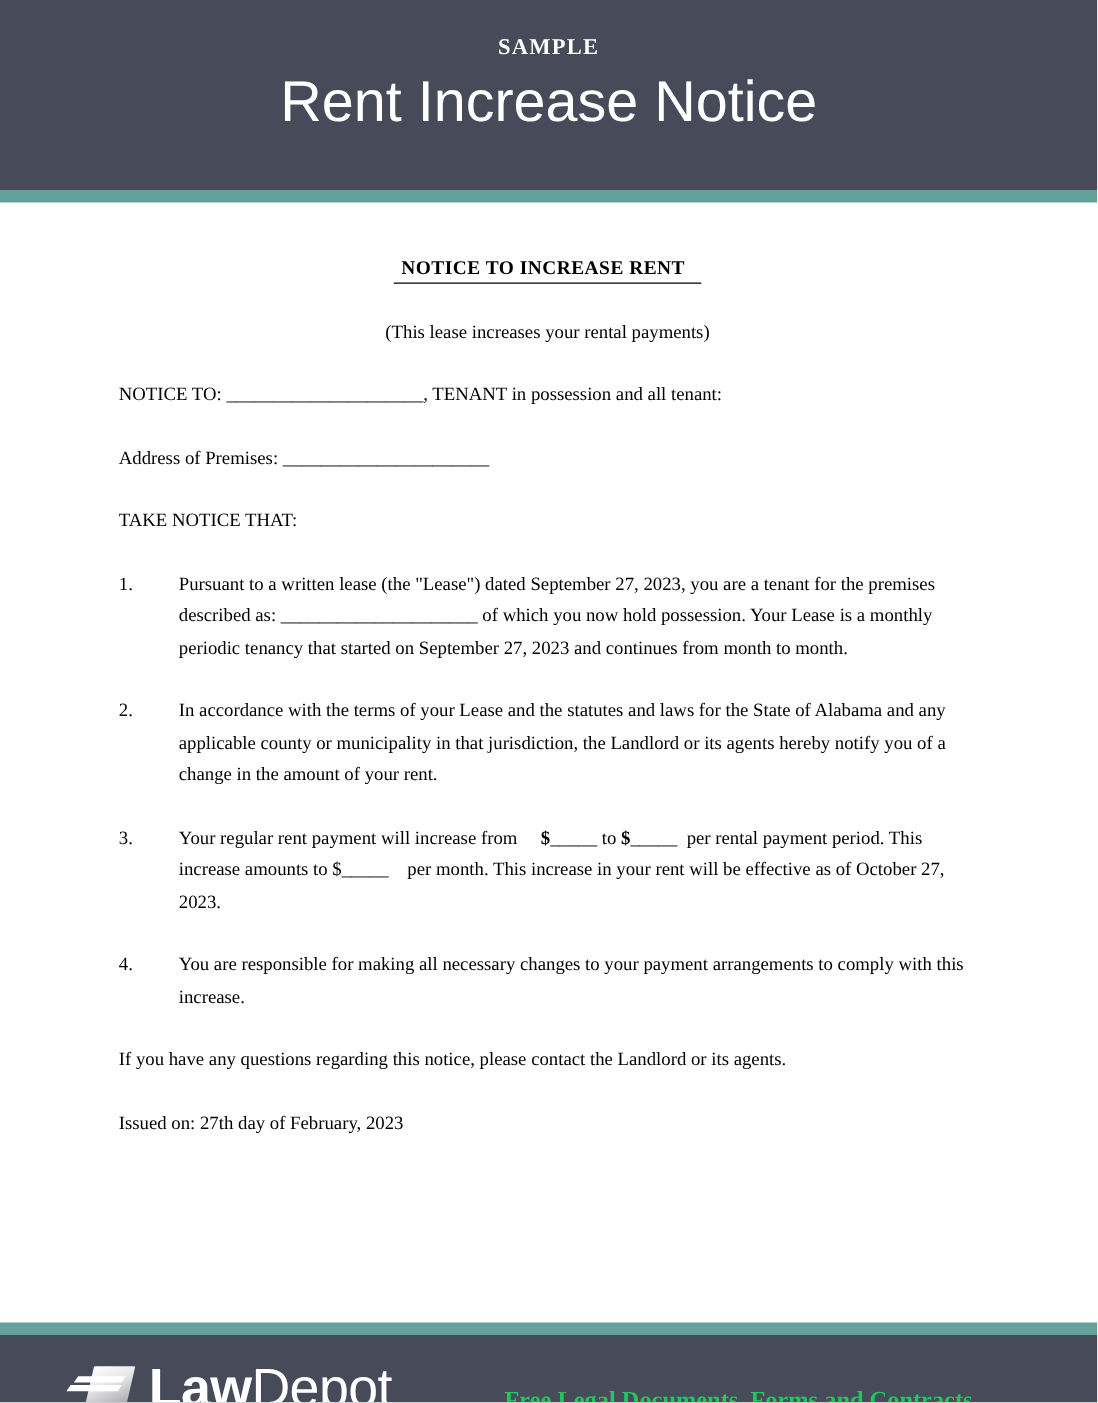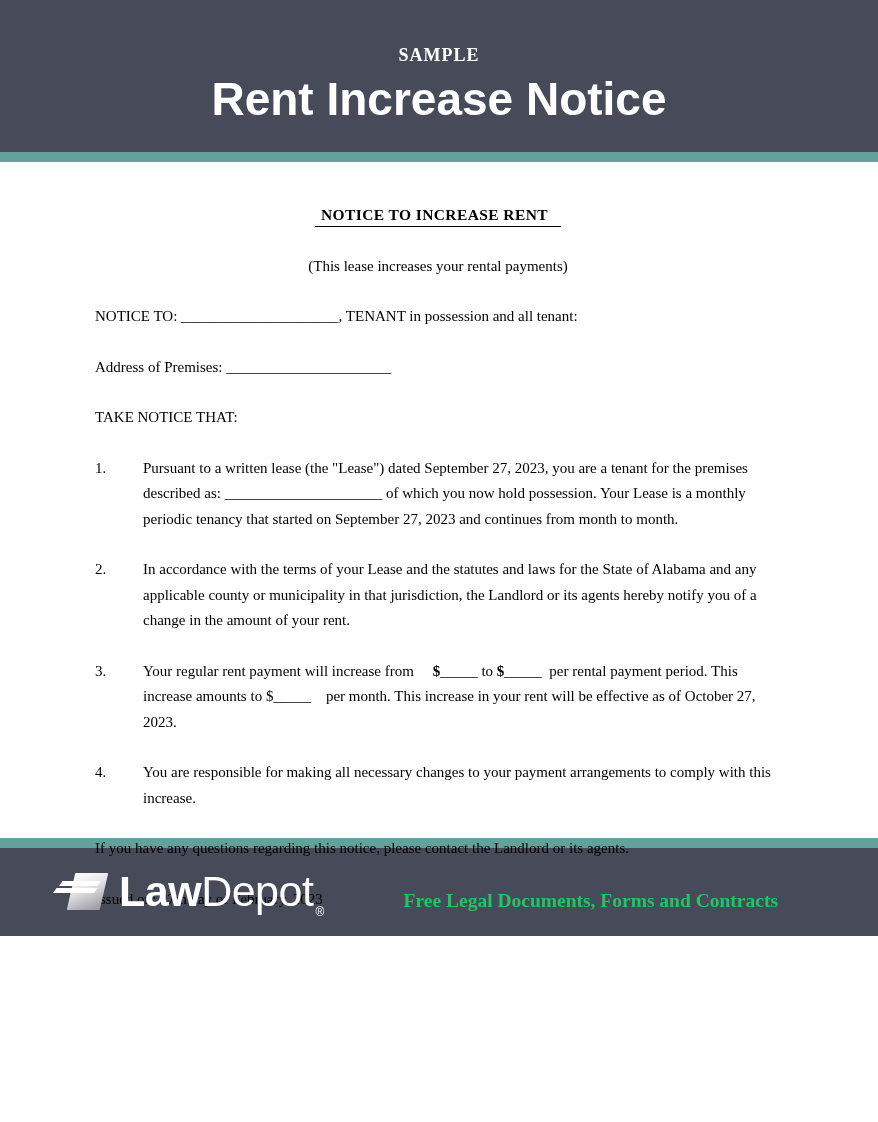--- a/index.html
+++ b/index.html
@@ -17,42 +17,42 @@
     color: var(--ink);
     font-family: "Liberation Serif", serif;
     overflow: hidden;
   }
 
   
   .hdr {
     height: 152px;
     background: var(--dark);
     text-align: center;
-    padding-top: 46px;
+    padding-top: 28px;
   }
   .sample {
     color: #ffffff;
     font-weight: bold;
     font-size: 18px;
     letter-spacing: 1px;
     line-height: 1;
   }
   .title {
     margin: 12px 0 0;
     color: #ffffff;
     font-family: "Liberation Sans", sans-serif;
-    font-weight: 700;
+    font-weight: 400;
     font-size: 46px;
     line-height: 1;
   }
   .stripe { height: 10px; background: var(--teal); }
 
   
   .doc {
-    height: 676px;
+    height: 896px;
     padding: 14px 97px 0 95px;
     font-size: 15px;
     line-height: 25.5px;
   }
   .block { margin: 25px 0 0; }
   .block:first-child { margin-top: 26px; }
   .center { text-align: center; }
   .doc-heading {
     font-weight: bold;
     font-size: 15.5px;

